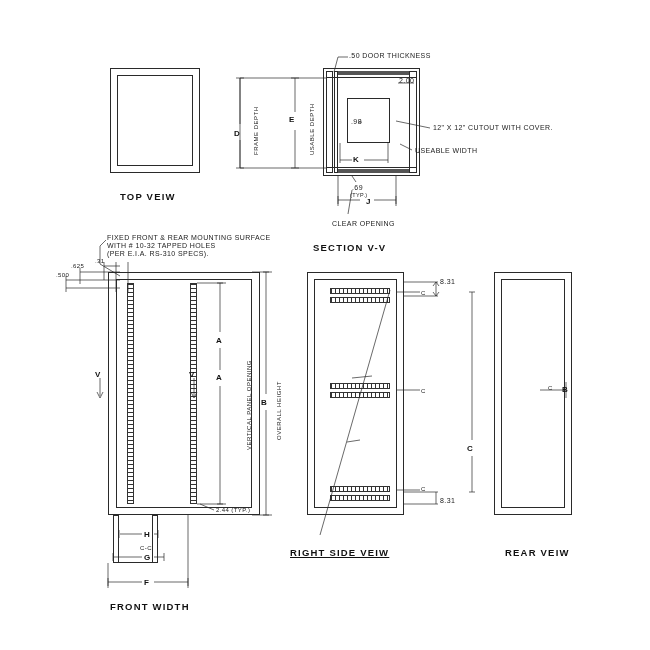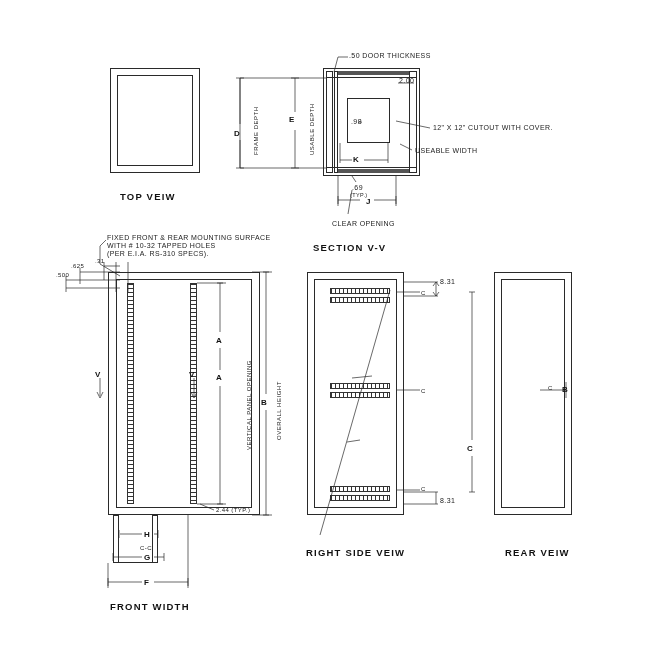--- a/index.html
+++ b/index.html
@@ -162,21 +162,21 @@
   <div class="railband" style="left:330px; top:392px; width:60px; height:6px;"></div>
   <div class="railband" style="left:330px; top:486px; width:60px; height:6px;"></div>
   <div class="railband" style="left:330px; top:495px; width:60px; height:6px;"></div>
 
   <div class="lbl" style="left:440px; top:278px;">8.31</div>
   <div class="lbl" style="left:440px; top:497px;">8.31</div>
   <div class="lbl sm" style="left:421px; top:290px;">C</div>
   <div class="lbl sm" style="left:421px; top:388px;">C</div>
   <div class="lbl sm" style="left:421px; top:486px;">C</div>
   <div class="dimlbl" style="left:467px; top:444px;">C</div>
-  <div class="title" style="left:306px; top:547px;">RIGHT SIDE VEIW</div>
+  <div class="title" style="left:290px; top:547px;text-decoration:underline;">RIGHT SIDE VEIW</div>
 
   <div class="box" style="left:494px; top:272px; width:78px; height:243px;"></div>
   <div class="box" style="left:501px; top:279px; width:64px; height:229px;"></div>
   <div class="lbl sm" style="left:548px; top:385px;">C</div>
   <div class="dimlbl" style="left:562px; top:385px;">B</div>
   <div class="title" style="left:505px; top:547px;">REAR VEIW</div>
 
   <svg class="overlay" viewBox="0 0 650 650">
     <g stroke="#2a2a2a" stroke-width="0.7" fill="none">
 

